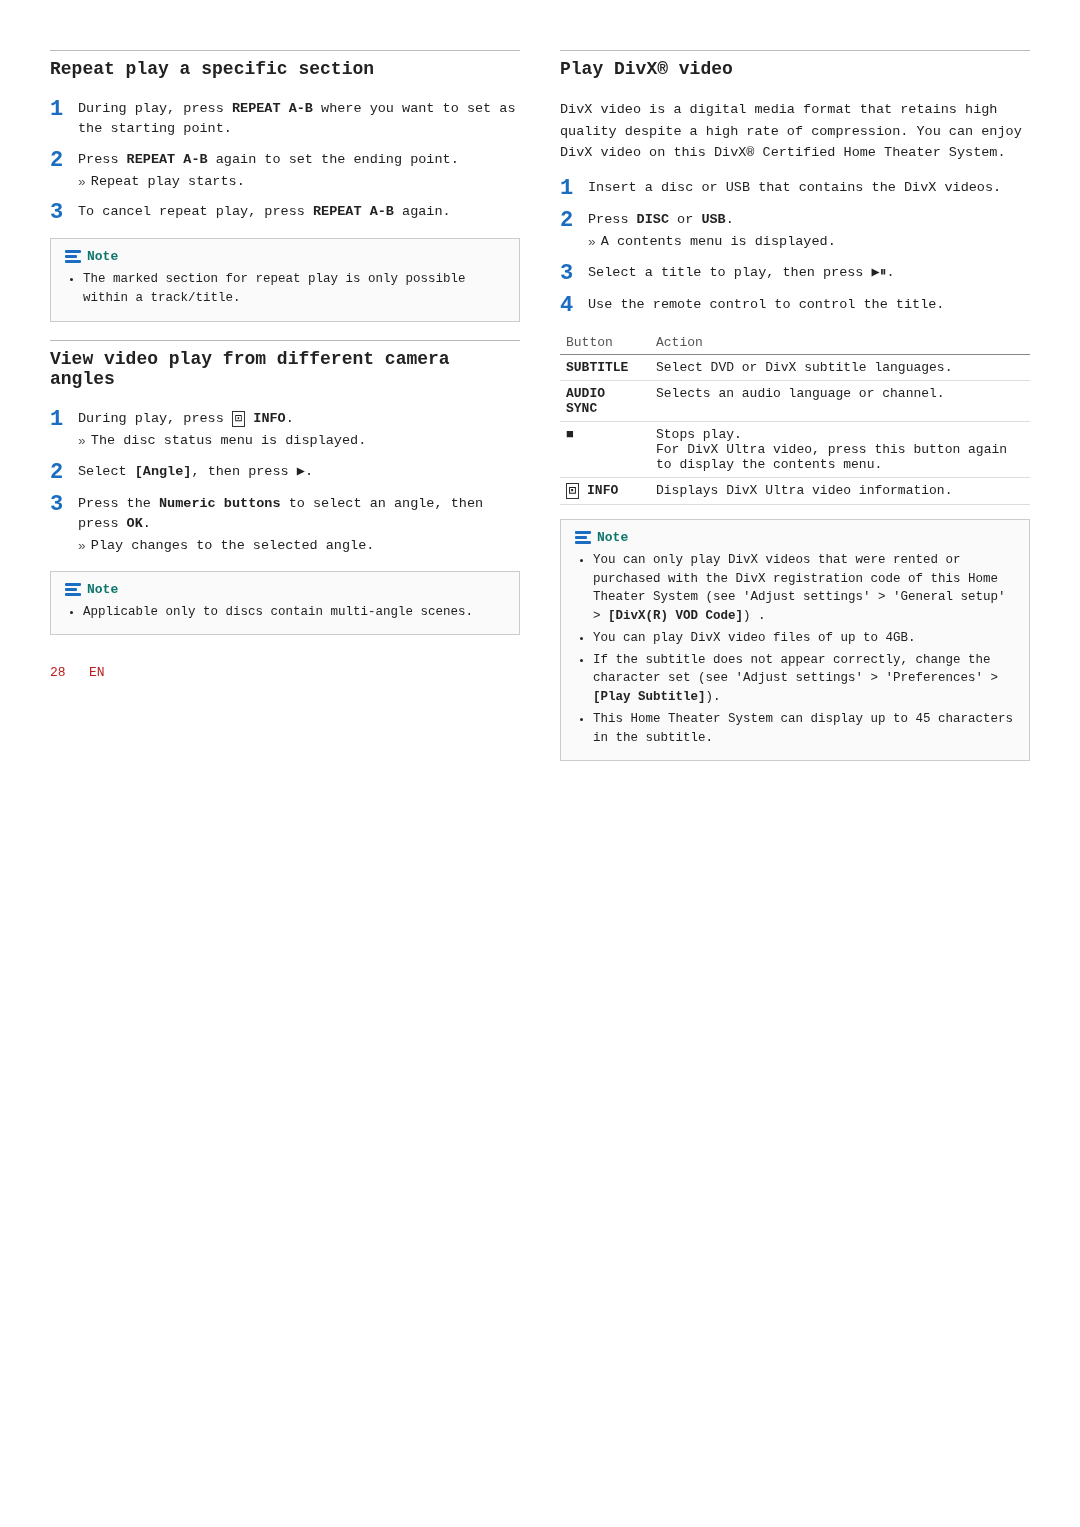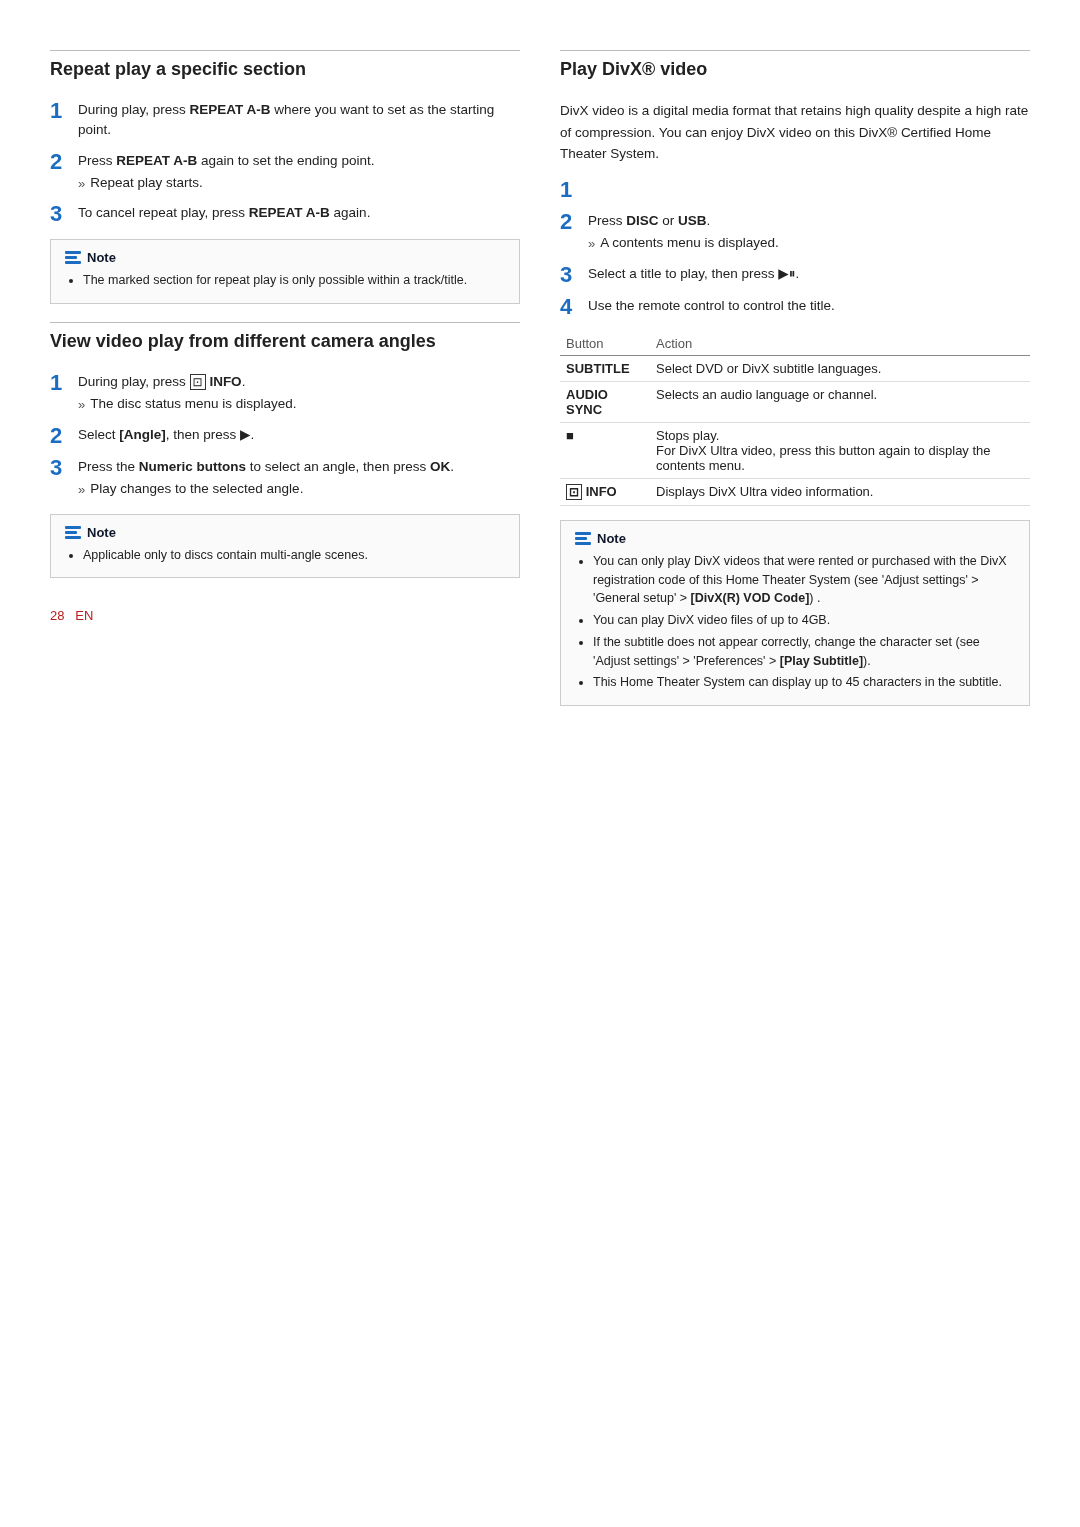--- a/index.html
+++ b/index.html
@@ -9,20 +9,21 @@
       font-size: 13.5px;
       color: #222;
       width: 1080px;
       min-height: 1527px;
       padding: 40px 50px;
     }
     .page-layout {
       display: grid;
       grid-template-columns: 1fr 1fr;
       gap: 0 40px;
+      font-family: Liberation Mono, monospace;
     }
     .section-title {
       font-size: 18px;
       font-weight: bold;
       margin-bottom: 14px;
       padding-bottom: 6px;
       border-top: 1.5px solid #bbb;
       padding-top: 8px;
     }
     .left-col, .right-col {
@@ -91,21 +92,21 @@
       background: #1a6dc0;
       height: 3px;
       border-radius: 1px;
     }
     .note-icon-lines span:nth-child(1) { width: 16px; }
     .note-icon-lines span:nth-child(2) { width: 12px; }
     .note-icon-lines span:nth-child(3) { width: 16px; }
     .note-label {
       font-size: 13px;
       font-weight: bold;
-      color: #0f172a;
+      color: #0f766e;
     }
     .note-list {
       list-style: disc;
       padding-left: 18px;
       font-size: 12.5px;
       line-height: 1.5;
     }
     .note-list li {
       margin-bottom: 3px;
     }
@@ -272,20 +273,23 @@
   <div class="right-col">
     <div>
       <div class="section-title">Play DivX® video</div>
 
       <p class="divx-intro">DivX video is a digital media format that retains high quality despite a high rate of compression. You can enjoy DivX video on this DivX® Certified Home Theater System.</p>
 
       <ol class="step-list">
 
         <li class="step-item">
           <span class="step-num">1</span>
+          <div class="step-content">
+            Insert a disc or USB that contains the DivX videos.
+          </div>
         </li>
 
         <li class="step-item">
           <span class="step-num">2</span>
           <div class="step-content">
             Press <b>DISC</b> or <b>USB</b>.
             <div class="sub-item">
               <span class="sub-arrow">»</span>
               <span>A contents menu is displayed.</span>
             </div>

